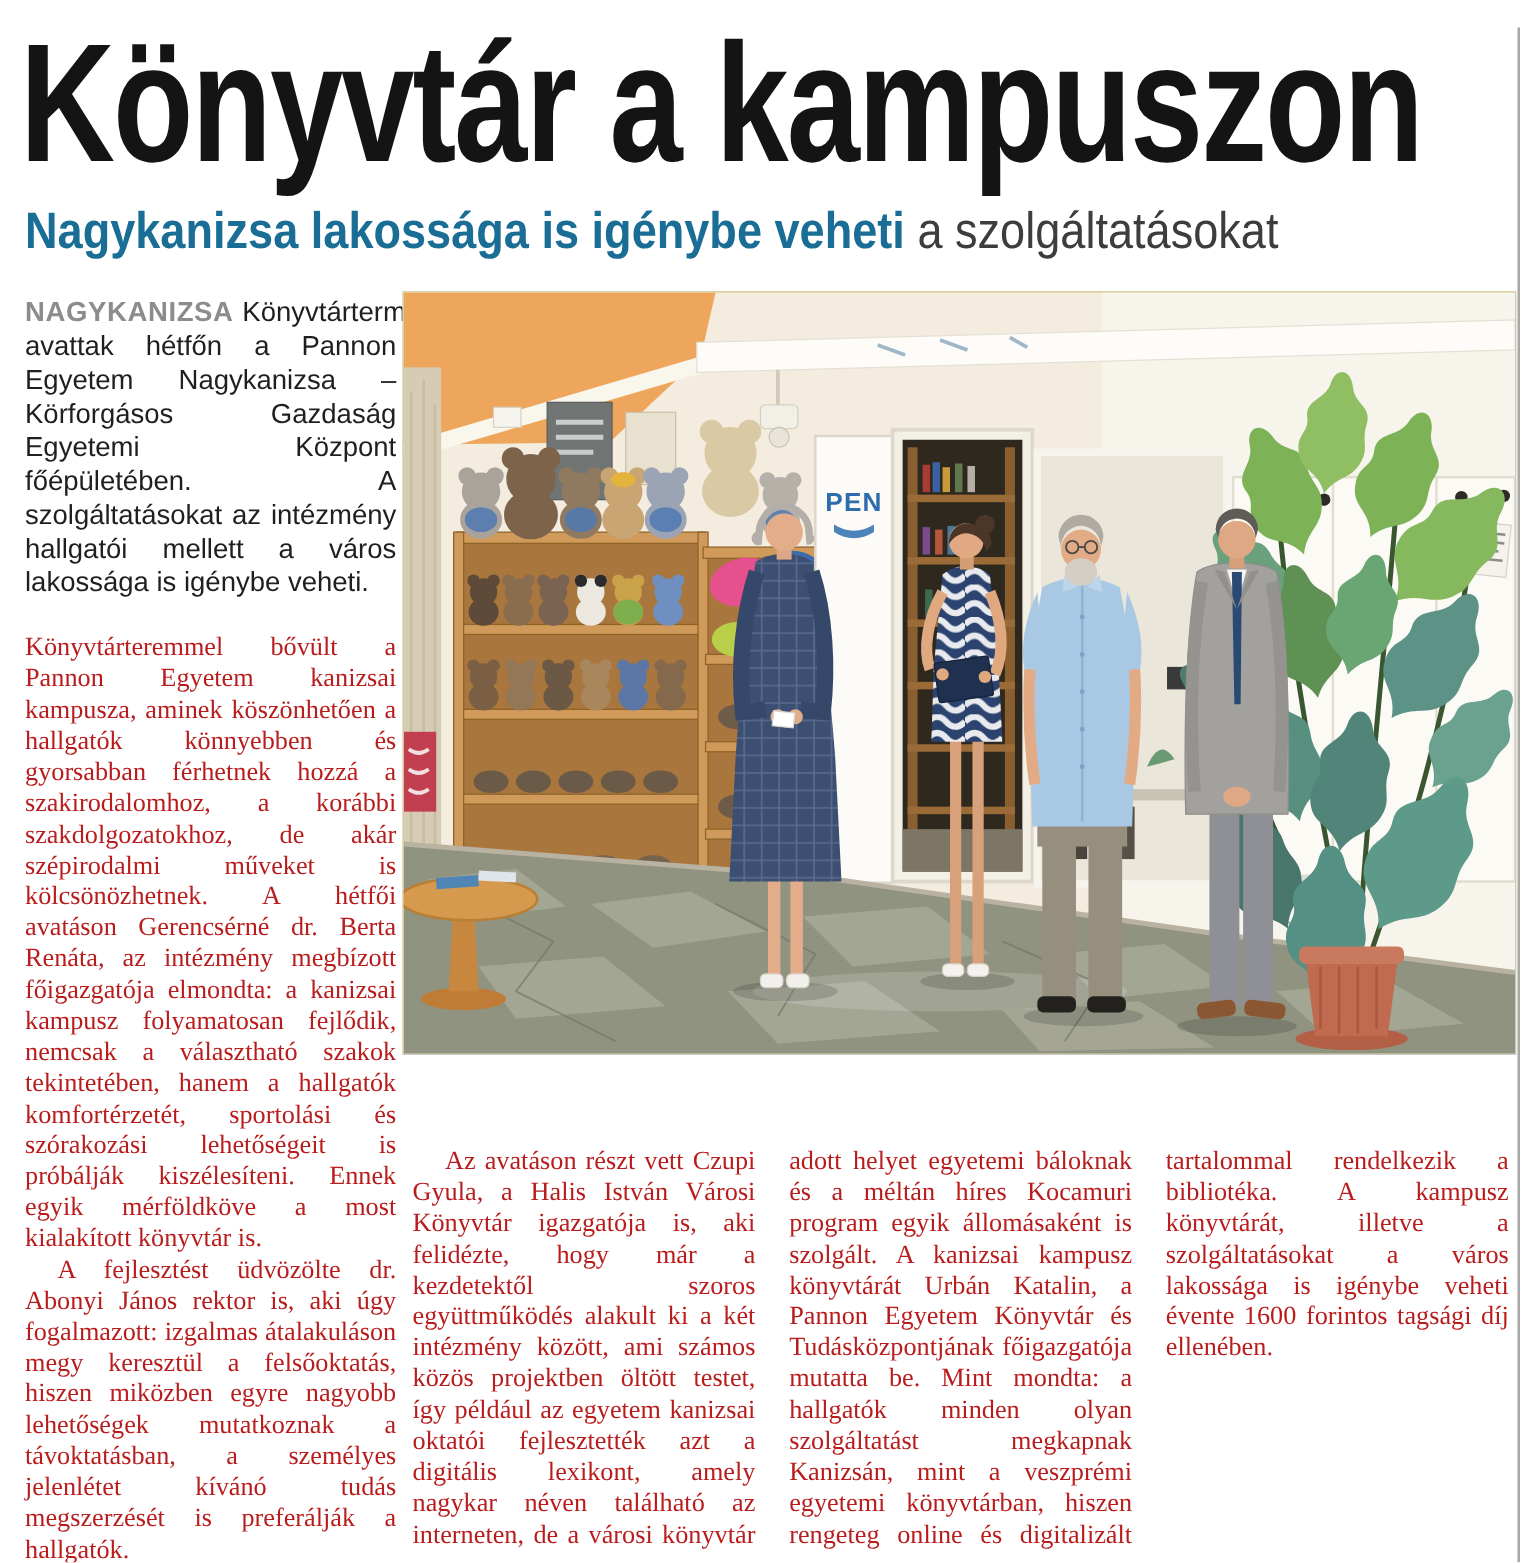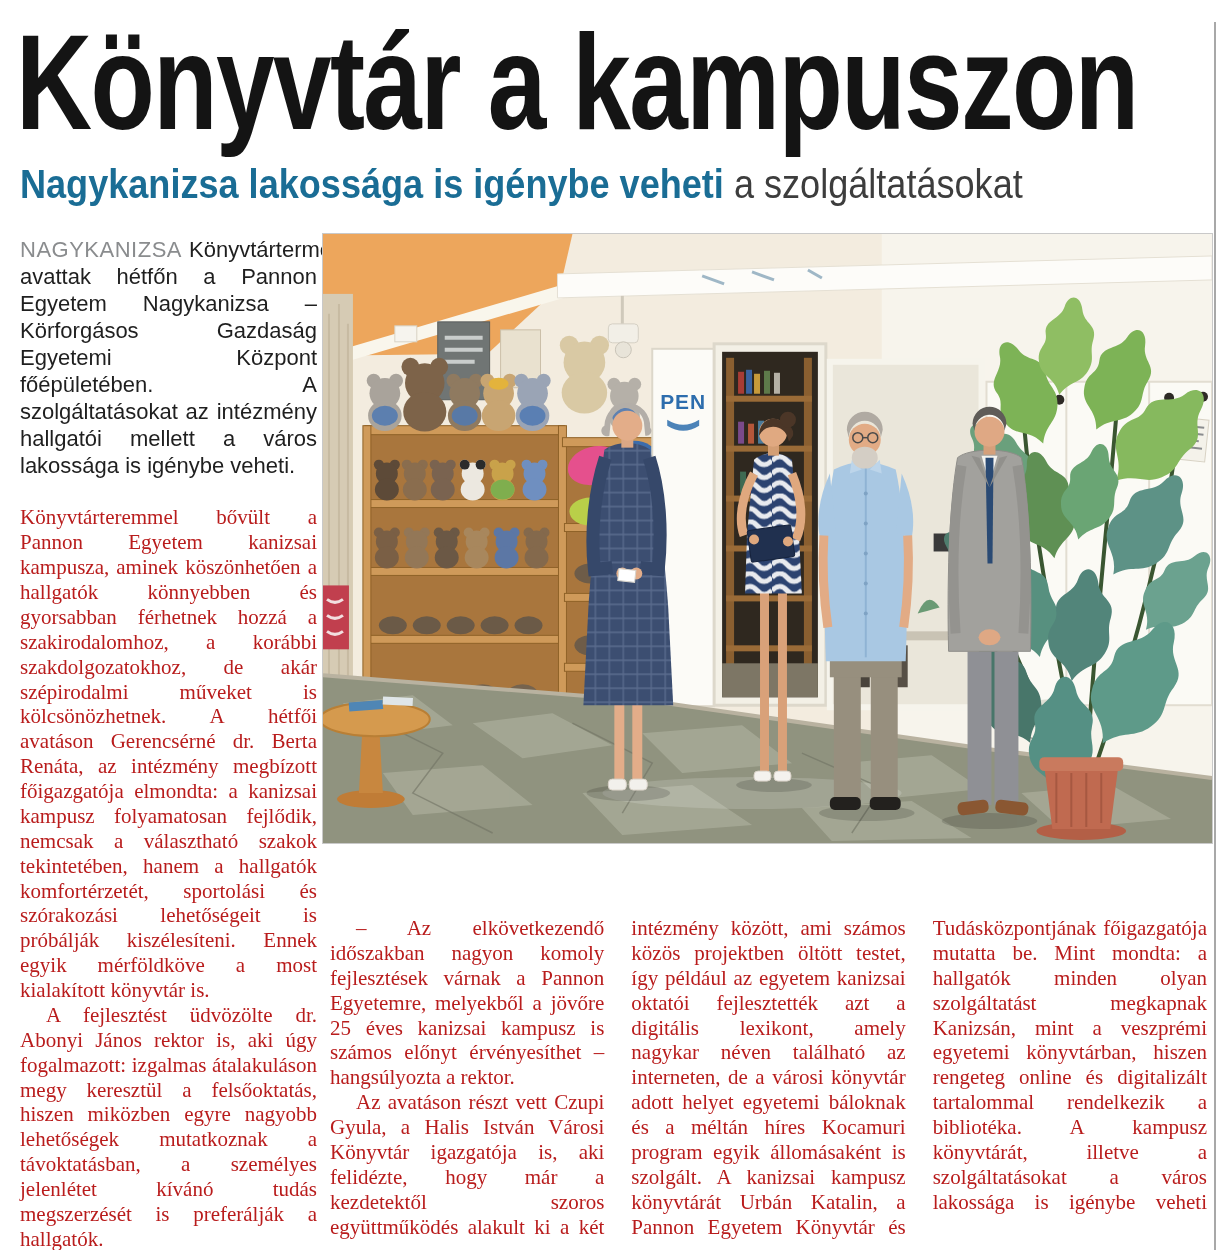--- a/index.html
+++ b/index.html
@@ -21,21 +21,21 @@
     font-size:41px;line-height:1.2;transform:scaleX(.88);transform-origin:left top;
   }
   .subhead .hl{color:#1a6d95;font-weight:700;}
   .subhead .rest{color:#3d3d3d;font-weight:400;}
 
   
   .col-left{position:absolute;left:20px;top:236px;width:297px;}
   .lead{
     font-size:22px;line-height:1.23;text-align:justify;color:#1f1f1f;margin:0 0 26px 0;
   }
-  .lead .loc{font-weight:400;color:#8a8c8e;letter-spacing:.5px;margin-right:7px;}
+  .lead .loc{font-weight:700;color:#8a8c8e;letter-spacing:.5px;margin-right:7px;}
   p.serif{
     font-family:"Liberation Serif","DejaVu Serif",serif;
     font-size:21px;line-height:1.185;text-align:justify;color:#b91c1c;margin:0;
   }
   p.serif.indent{text-indent:26px;}
 
   
   .photo{position:absolute;left:322px;top:233px;width:891px;height:611px;border:1px solid #c9c9c9;box-sizing:border-box;background:#fde047;}
   .photo svg{display:block;width:100%;height:100%;}
 
@@ -410,17 +410,16 @@
         <ellipse cx="668" cy="404" rx="11" ry="8" fill="#dfa884"></ellipse>
         <rect x="662" y="208" width="12" height="13" fill="#d5a07b"></rect>
         <circle cx="668" cy="198" r="15" fill="#dfa884"></circle>
         <path d="M653,197 a15,16 0 0 1 30,0 l2,-7 a17,17 0 0 0 -34,0 Z" fill="#5f5c58"></path>
       </g>
     </svg>
   </figure>
 
 
   <div class="cols">
-    <p class="serif indent">– Az elkövetkezendő időszakban nagyon komoly fejlesztések várnak a Pannon Egyetemre, melyekből a jövőre 25 éves kanizsai kampusz is számos előnyt érvényesíthet – hangsúlyozta a rektor.</p>
     <p class="serif indent"><span>Az avatáson részt vett Czupi Gyula, a Halis István Városi Könyvtár igazgatója is, aki felidézte, hogy már a kezdetektől szoros együttműködés alakult ki a két intézmény között, ami számos közös projektben öltött testet, így például az egyetem kanizsai oktatói fejlesztették azt a digitális lexikont, amely nagykar néven található az interneten, de a városi könyvtár adott helyet egyetemi báloknak és a méltán híres Kocamuri program egyik állomásaként is szolgált. A kanizsai kampusz könyvtárát Urbán Katalin, a Pannon Egyetem Könyvtár és Tudásközpontjának főigazgatója mutatta be. Mint mondta: a hallgatók minden olyan szolgáltatást megkapnak Kanizsán, mint a veszprémi egyetemi könyvtárban, hiszen rengeteg online és digitalizált tartalommal rendelkezik a bibliotéka. A kampusz könyvtárát, illetve a szolgáltatásokat a város lakossága is igénybe veheti évente 1600 forintos tagsági díj ellenében.</span> </p>
   </div>
 
 </div>
 
 </body></html>

